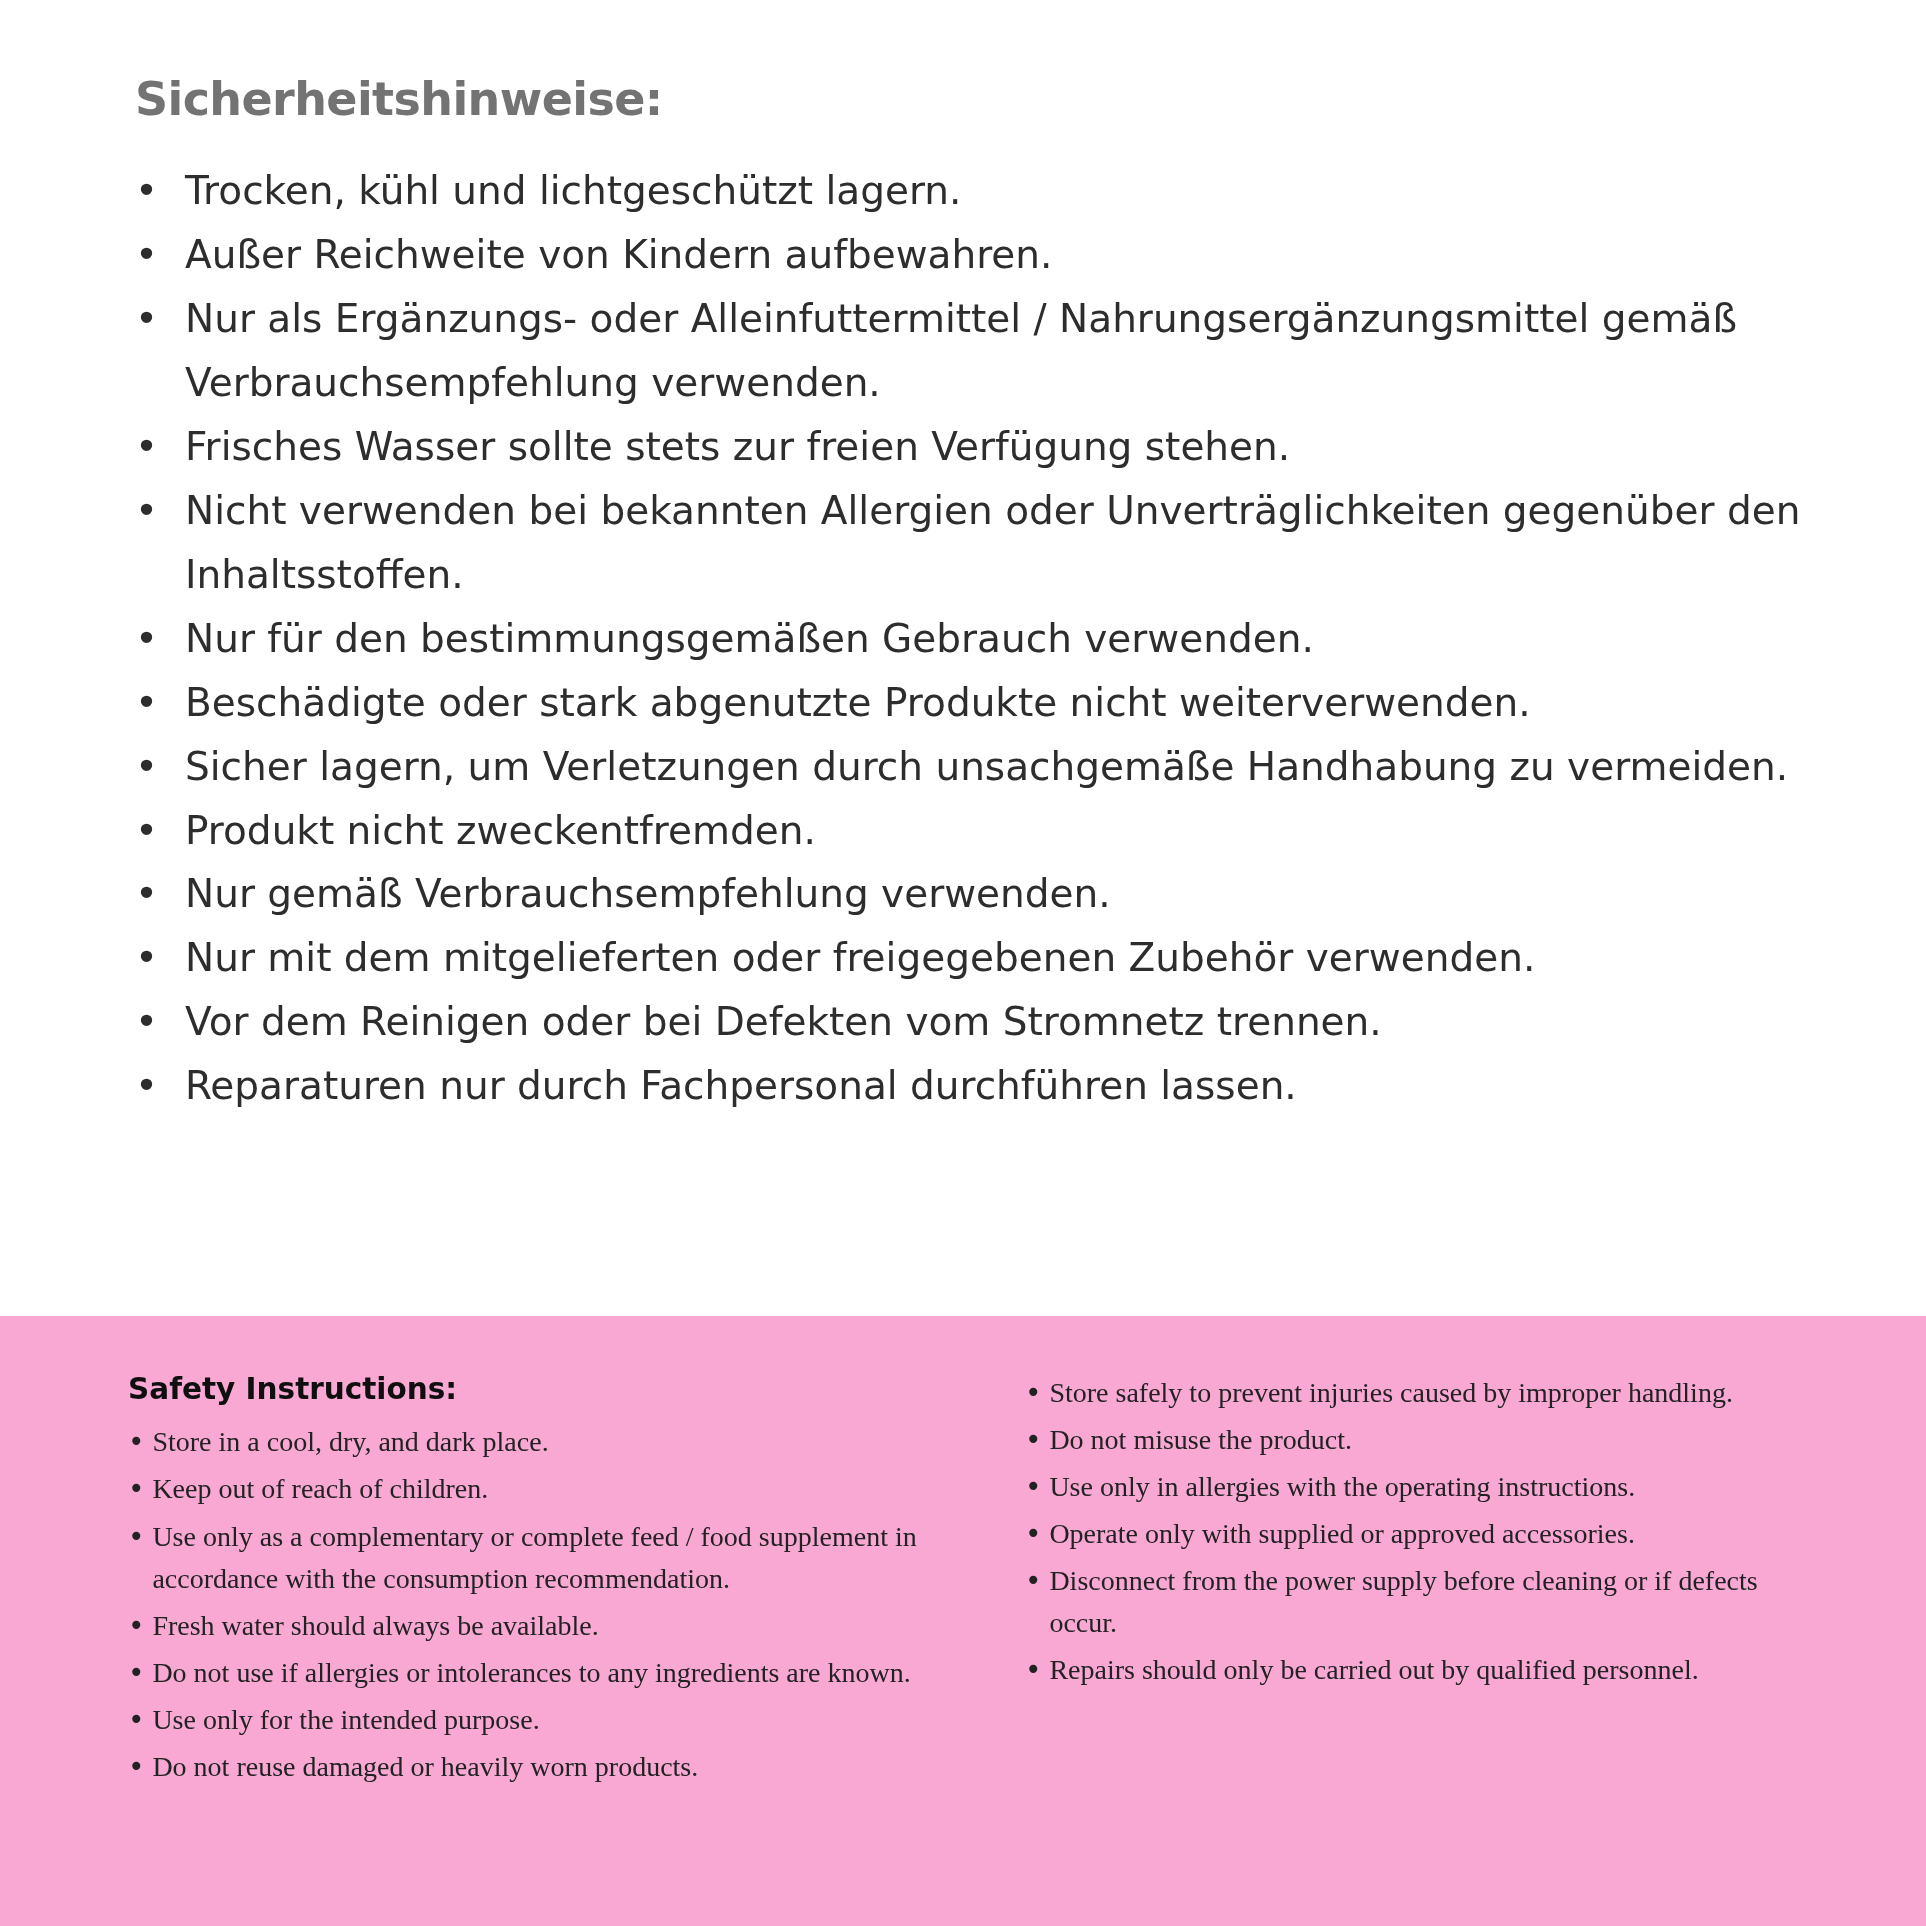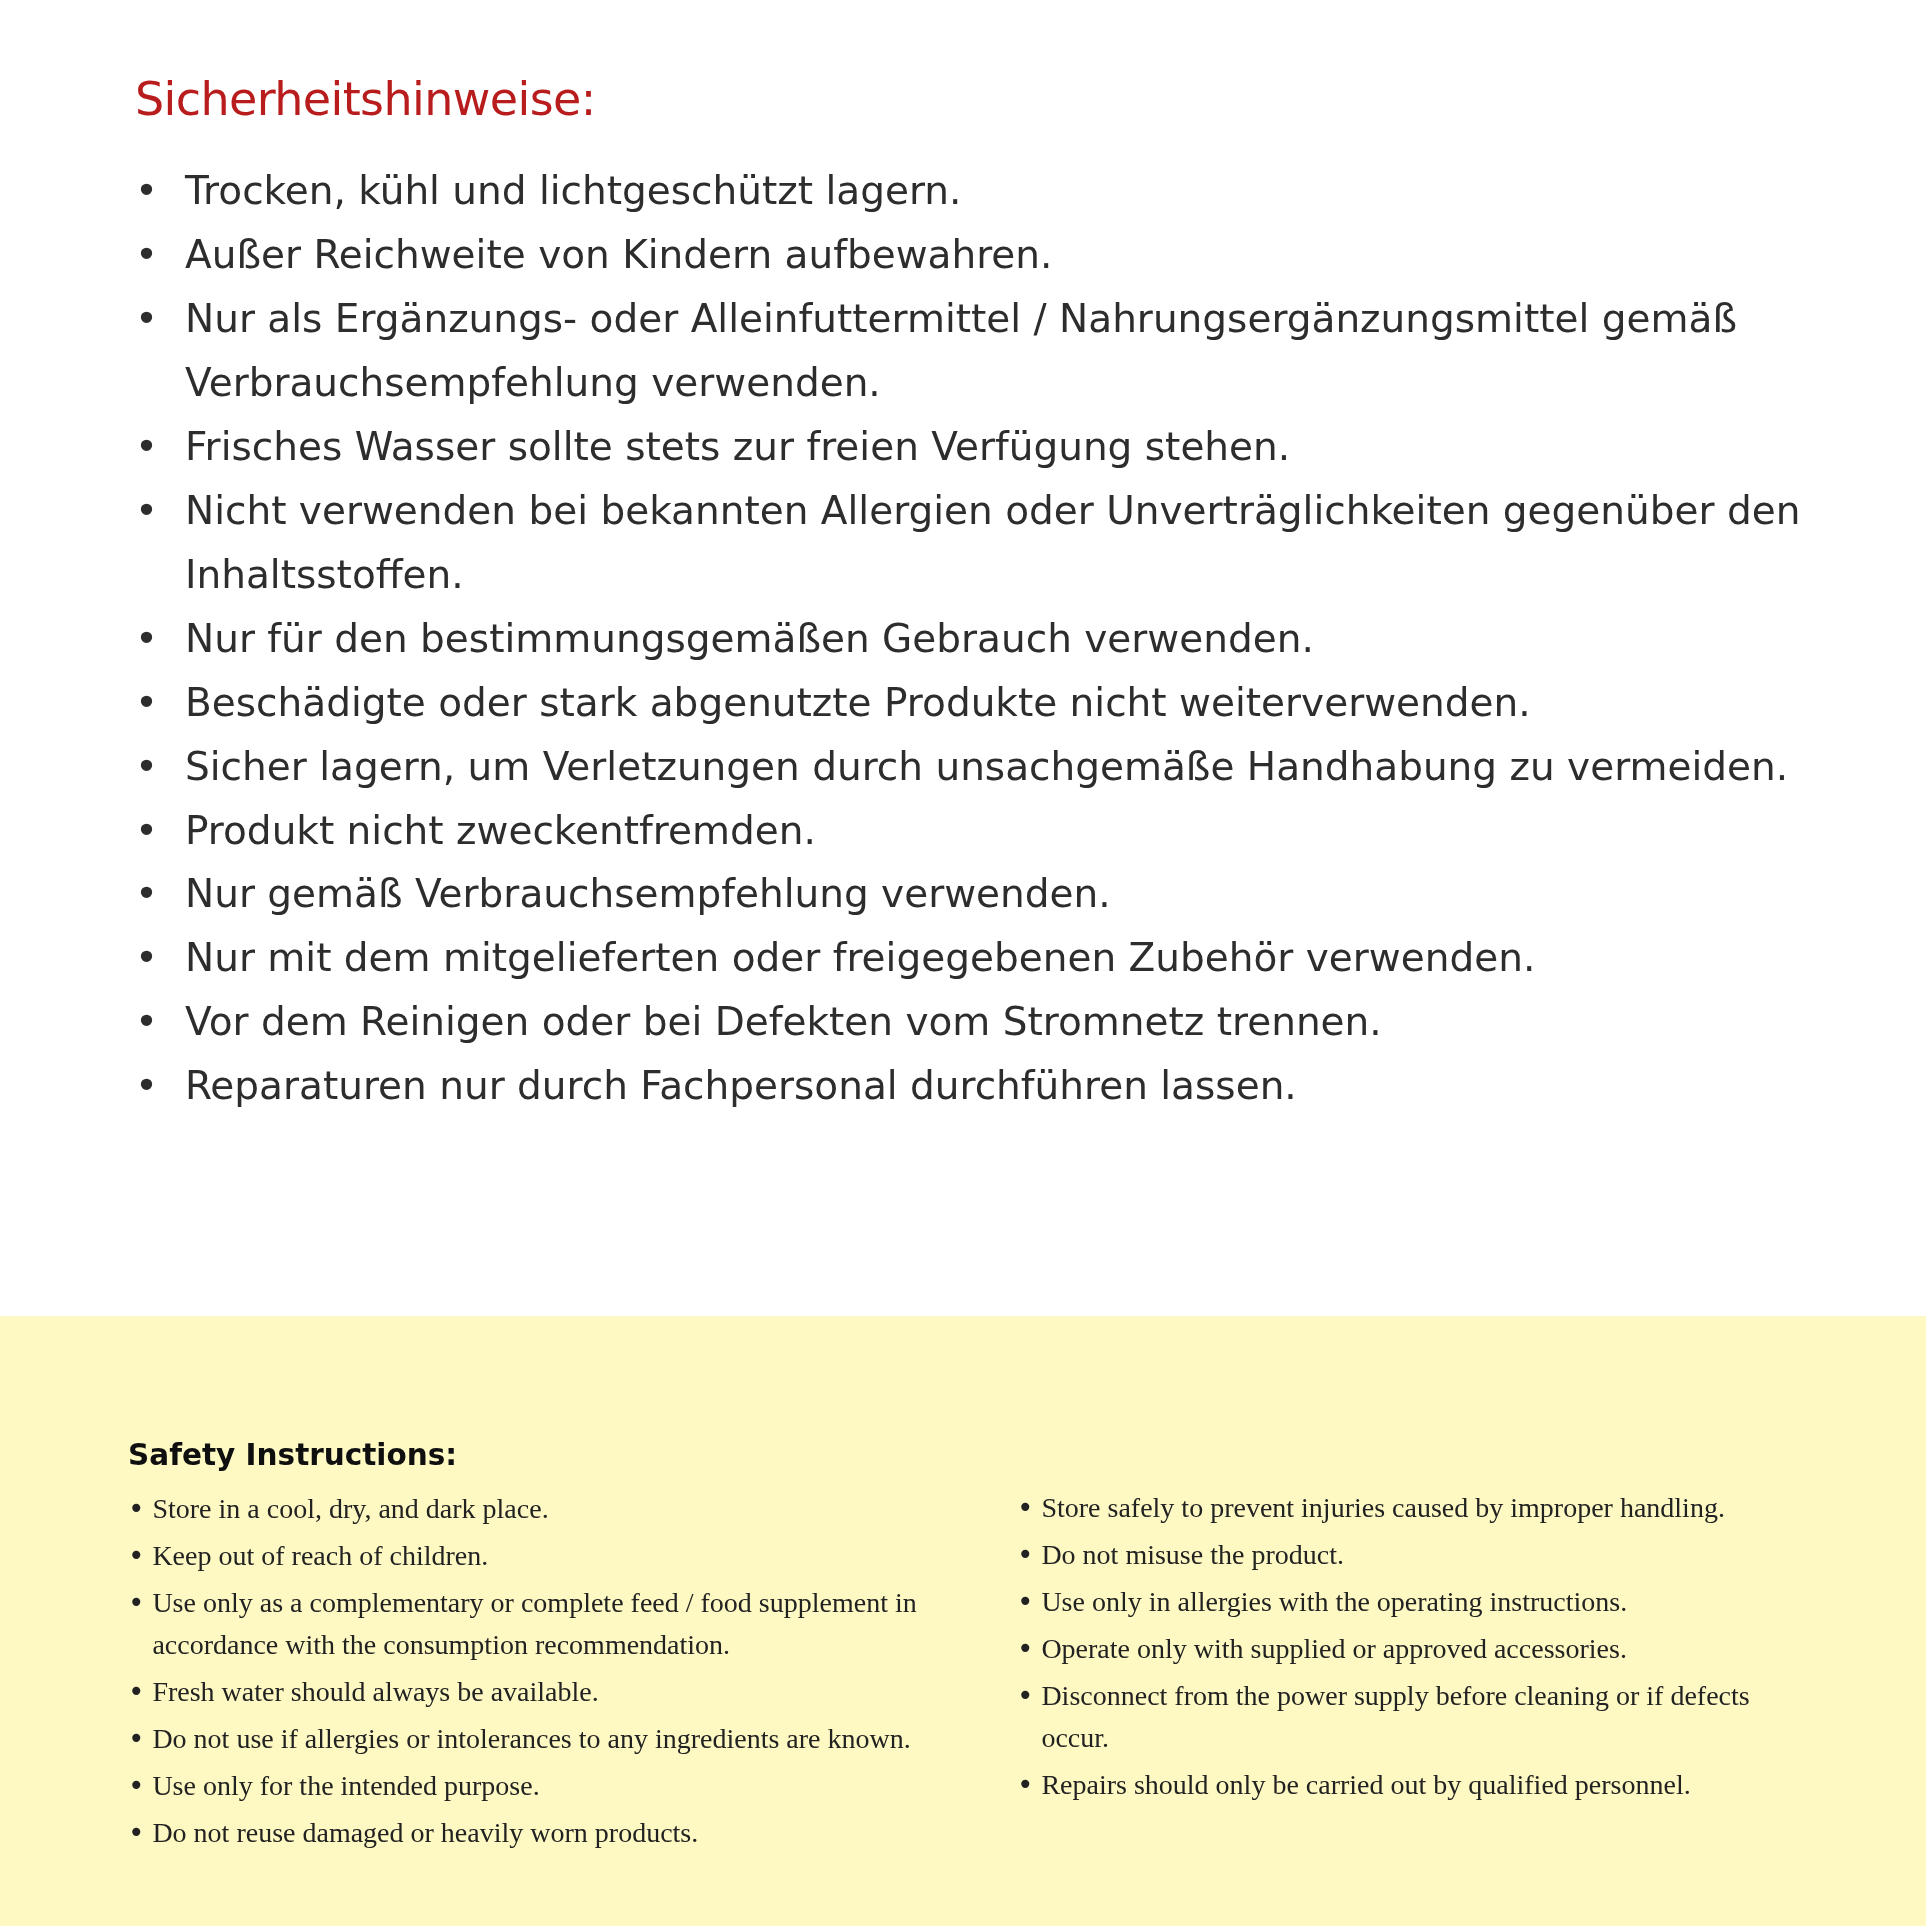--- a/index.html
+++ b/index.html
@@ -20,44 +20,45 @@
   
   .german-section {
     box-sizing: border-box;
     height: 1316px;
     padding: 72px 116px 0 135px;
     background: #ffffff;
   }
   .german-heading {
     margin: 0 0 33px 0;
     font-size: 46px;
-    font-weight: 400;
-    color: #b91c1c;
+    font-weight: 700;
+    color: #737373;
     letter-spacing: -0.6px;
   }
   ul.safety-list { list-style: none; margin: 0; padding: 0; }
   .german-list { margin-left: 40px; }
   .german-list .safety-item {
     display: flex;
     align-items: flex-start;
     font-size: 39px;
     line-height: 1.64;
     color: #2d2d2d;
   }
   .german-list .bullet { flex: 0 0 33px; }
   .german-list .text { flex: 1; margin-left: 17px; }
 
   
   .english-section {
     box-sizing: border-box;
     flex: 1;
-    background: #fef9c3;
+    background: #f9a8d4;
     padding: 56px 103px 0 128px;
     display: flex;
-    align-items: center;
+    align-items: flex-start;
+    gap: 8px;
   }
   .col-left {
     box-sizing: border-box;
     flex: 0 0 889px;
     padding-right: 51px;
   }
   .col-right { flex: 1; }
   .english-heading {
     margin: 0 0 15.4px 0;
     font-size: 29.5px;

